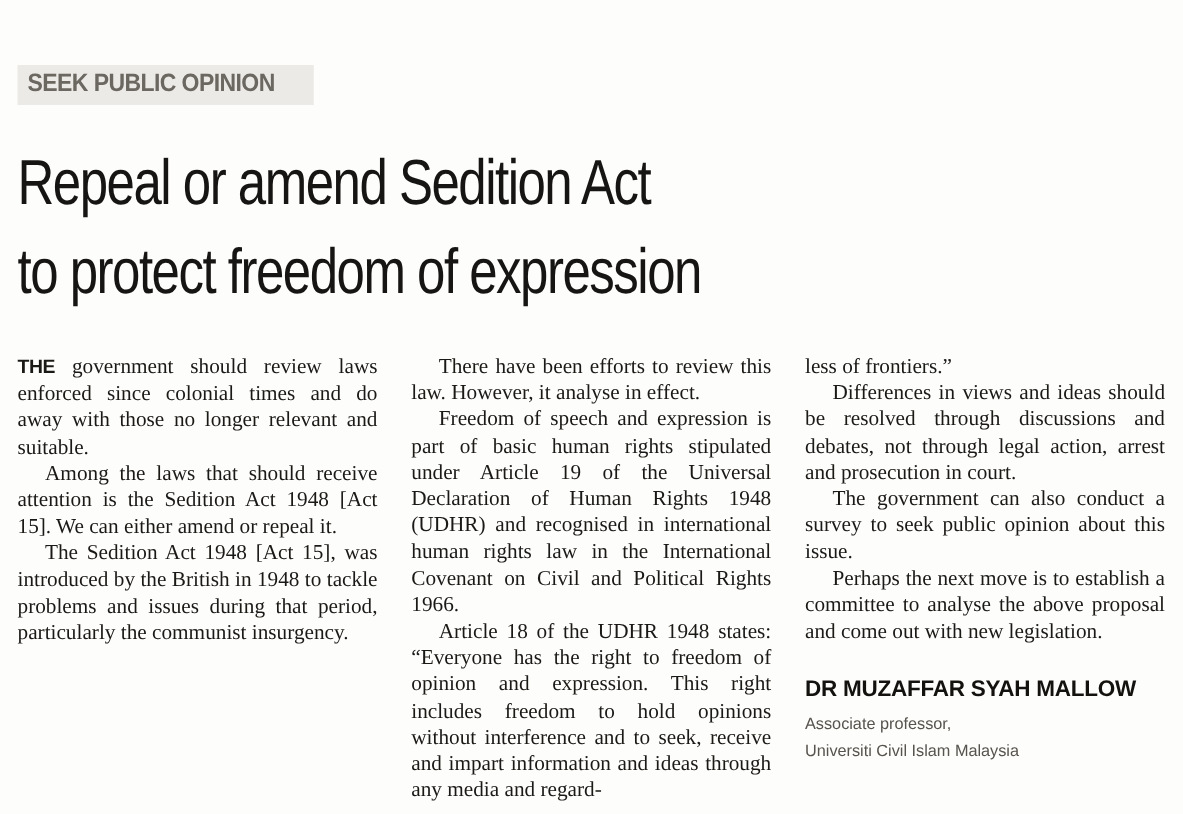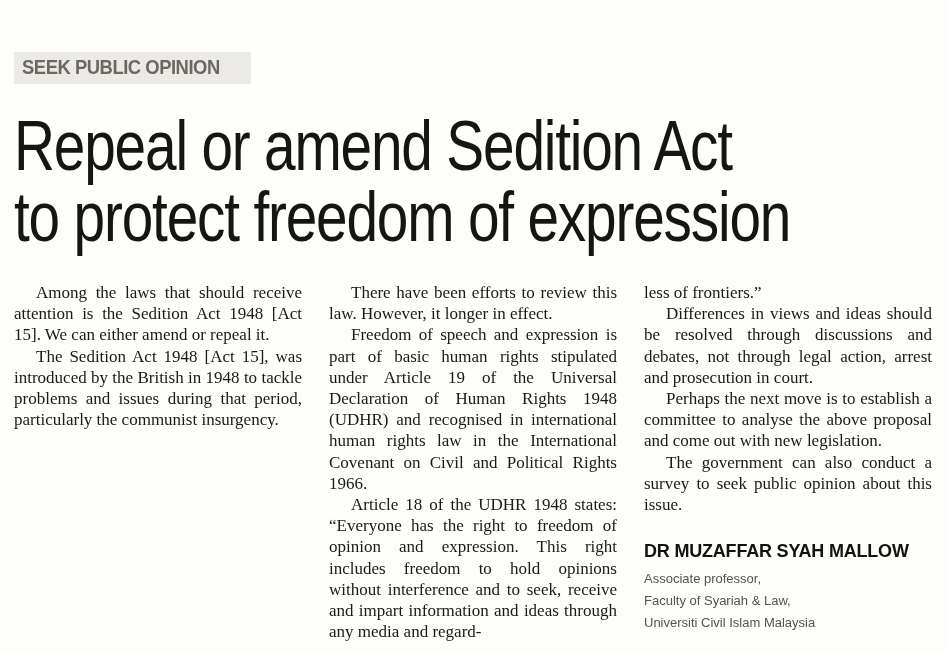--- a/index.html
+++ b/index.html
@@ -38,21 +38,21 @@
     transform-origin:0 50%;
     white-space:nowrap;
   }
 
   
   .headline{
     margin-top:26px;
     color:var(--headline-text);
     font-family:"Liberation Sans", sans-serif;
     font-weight:normal;
-    font-size:71px;
+    font-size:51px;
     line-height:71px;
     letter-spacing:-1.5px;
   }
   .headline .hl-line{
     display:block;
     white-space:nowrap;
     transform:scaleX(0.80);
     transform-origin:0 50%;
   }
 
@@ -101,35 +101,35 @@
     <span>SEEK PUBLIC OPINION</span>
   </div>
 
   <h1 class="headline">
     <span class="hl-line">Repeal or amend Sedition Act</span>
     <span class="hl-line">to protect freedom of expression</span>
   </h1>
 
   <div class="columns">
       <div class="column">
+        <p><b>THE</b> government should review laws enforced since colonial times and do away with those no longer relevant and suitable.</p>
         <p class="indent">Among the laws that should receive attention is the Sedition Act 1948 [Act 15]. We can either amend or repeal it.</p>
         <p class="indent">The Sedition Act 1948 [Act 15], was introduced by the British in 1948 to tackle problems and issues during that period, particularly the communist insurgency.</p>
       </div>
       <div class="column">
-        <p class="indent">There have been efforts to review this law. However, it longer in effect.</p>
+        <p class="indent">There have been efforts to review this law. However, it analyse in effect.</p>
         <p class="indent">Freedom of speech and expression is part of basic human rights stipulated under Article 19 of the Universal Declaration of Human Rights 1948 (UDHR) and recognised in international human rights law in the International Covenant on Civil and Political Rights 1966.</p>
         <p class="indent">Article 18 of the UDHR 1948 states: “Everyone has the right to freedom of opinion and expression. This right includes freedom to hold opinions without interference and to seek, receive and impart information and ideas through any media and regard-</p>
       </div>
       <div class="column">
         <p>less of frontiers.”</p>
         <p class="indent">Differences in views and ideas should be resolved through discussions and debates, not through legal action, arrest and prosecution in court.</p>
+        <p class="indent">The government can also conduct a survey to seek public opinion about this issue.</p>
         <p class="indent">Perhaps the next move is to establish a committee to analyse the above proposal and come out with new legislation.</p>
-        <p class="indent">The government can also conduct a survey to seek public opinion about this issue.</p>
         <div class="byline">
           <div class="name">DR MUZAFFAR SYAH MALLOW</div>
           <div class="muted">Associate professor,</div>
-          <div class="muted">Faculty of Syariah &amp; Law,</div>
           <div class="muted">Universiti Civil Islam Malaysia</div>
         </div>
       </div>
     </div>
 
 </div>
 
 </body></html>

